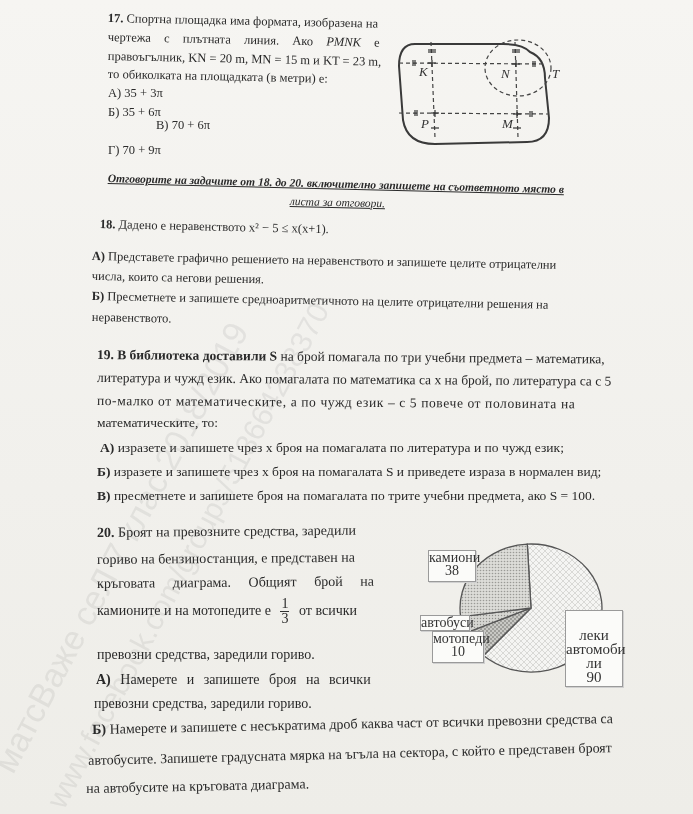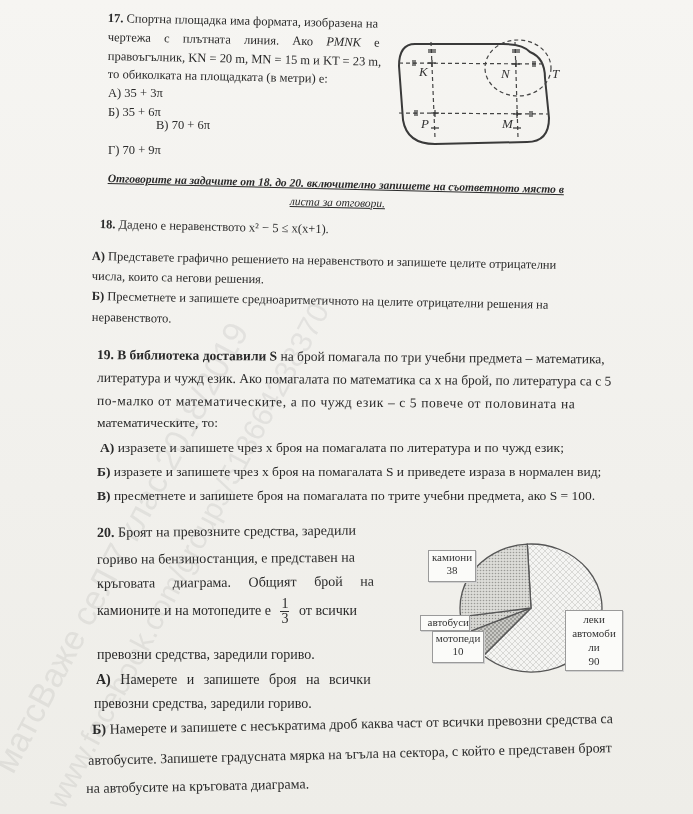--- a/index.html
+++ b/index.html
@@ -24,21 +24,21 @@
   .u { text-decoration:underline; font-style:italic; }
   .frac { display:inline-block; vertical-align:middle; text-align:center; line-height:14px; margin:0 6px; }
   .frac span { display:block; }
   .frac .num { border-bottom:1px solid #333; padding:0 1px; }
   .watermark {
     position:absolute; color:rgba(120,120,120,0.13); font-family:"Liberation Sans", sans-serif;
     font-size:34px; white-space:nowrap; transform-origin:left bottom; pointer-events:none;
   }
   .pie-label {
     position:absolute; background:#fbfbf9; border:1px solid #9a9a9a;
-    text-align:center; font-size:11px; line-height:13px; color:#333;
+    text-align:center; font-size:14px; line-height:13px; color:#333;
     box-shadow:1px 1px 0 #d0d0d0;
   }
 </style>
 </head>
 <body>
 
 <div class="page">
 
   <div class="watermark" style="left:20px; top:740px; transform:rotate(-62deg);">матсВаже сеЛ 7 клас 2018/2019</div>
   <div class="watermark" style="left:70px; top:780px; transform:rotate(-62deg); font-size:30px;">www.facebook.com/groups/513664238370</div>
@@ -233,21 +233,21 @@
         <div>камиони</div>
         <div>38</div>
       </div>
       <div class="pie-label" style="left:10px; top:85px; width:48px; height:14px;text-align:right;">
         <div>автобуси</div>
       </div>
       <div class="pie-label" style="left:22px; top:101px; width:50px; height:30px;">
         <div>мотопеди</div>
         <div>10</div>
       </div>
-      <div class="pie-label" style="left:155px; top:80px; width:56px; height:58px; font-size:11px; line-height:14px; padding-top:1px;">
+      <div class="pie-label" style="left:155px; top:80px; width:56px; height:58px; font-size:15px; line-height:14px; padding-top:17px;">
         <div>леки</div>
         <div>автомоби</div>
         <div>ли</div>
         <div>90</div>
       </div>
     </div>
   </div>
 </div>
 
 </body></html>

